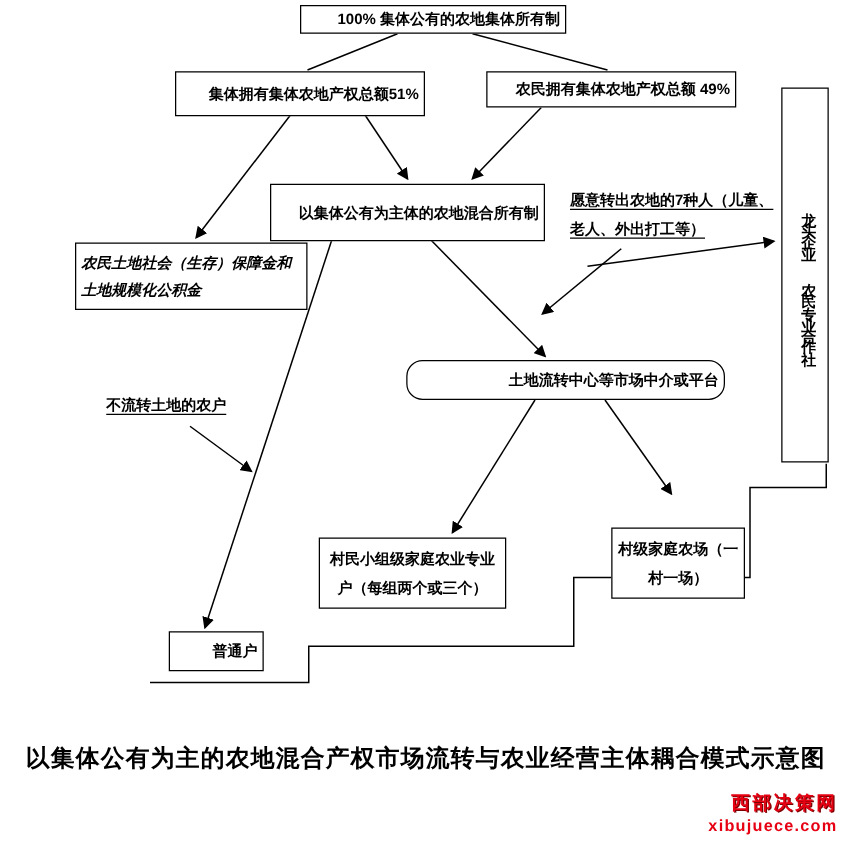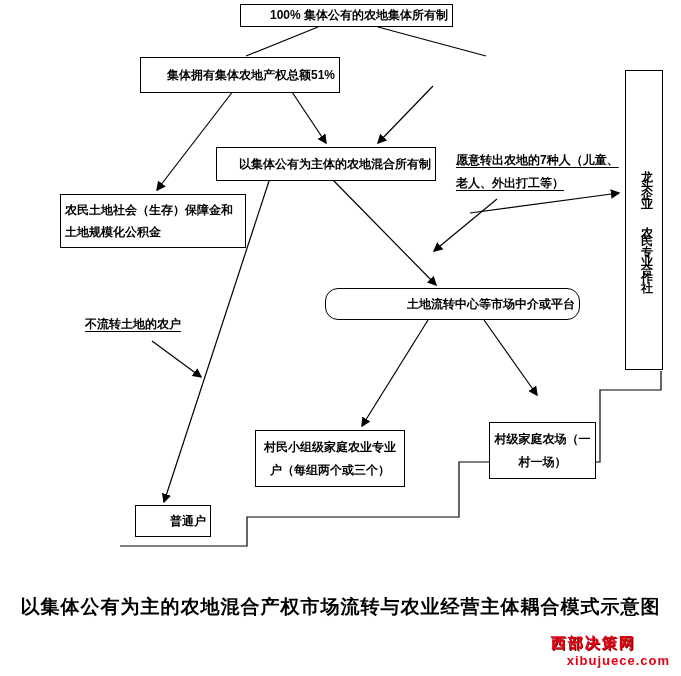--- a/index.html
+++ b/index.html
@@ -7,31 +7,31 @@
     position:relative;width:681px;height:676px;background:#fff;
     font-family:"Liberation Sans","DejaVu Sans",sans-serif;color:#000;overflow:hidden;
   }
   svg.wires{position:absolute;left:0;top:0;width:681px;height:676px;}
   .node{
     position:absolute;box-sizing:border-box;border:1px solid #000;background:#fff;
     font-size:12px;font-weight:bold;line-height:1.85;
     display:flex;align-items:center;justify-content:flex-end;text-align:center;
     padding:1px 4px;
   }
-  .node.leftalign{justify-content:flex-start;text-align:left;}
+  .node.leftalign{justify-content:flex-start;text-align:left;font-style:italic;}
   .floating-label{
     position:absolute;font-size:12px;font-weight:bold;line-height:1.9;
     text-decoration:underline;text-underline-offset:3px;
   }
   .vertical span{writing-mode:vertical-rl;text-orientation:upright;letter-spacing:9px;}
   .caption{
     position:absolute;left:0;top:594px;width:100%;text-align:center;
     font-size:19px;font-weight:bold;letter-spacing:1px;
   }
-  .watermark{position:absolute;right:11px;top:634px;color:#e60012;line-height:1.25;}
+  .watermark{position:absolute;right:11px;top:634px;text-align:right;color:#e60012;line-height:1.25;}
   .watermark .wm-name{font-size:15px;font-weight:bold;letter-spacing:2px;text-shadow:1px 1px 0 #7a0000;}
   .watermark .wm-domain{font-size:13px;font-weight:bold;letter-spacing:1px;margin-left:16px;}
 </style>
 </head>
 <body>
 
 <div id="canvas">
 
   <svg class="wires" viewBox="0 0 681 676" xmlns="http://www.w3.org/2000/svg">
     <defs>
@@ -57,22 +57,25 @@
   </svg>
 
   <div class="node" style="left:240px;top:4px;width:213px;height:23px;">
     <span>100%  集体公有的农地集体所有制</span>
   </div>
 
   <div class="node" style="left:140px;top:57px;width:200px;height:36px;">
     <span>集体拥有集体农地产权总额51%</span>
   </div>
 
+  <div class="node" style="left:389px;top:57px;width:200px;height:29px;">
+    <span>农民拥有集体农地产权总额 49%</span>
+  </div>
 
-  <div class="node" style="left:216px;top:147px;width:220px;height:34px;">
+  <div class="node" style="left:216px;top:147px;width:220px;height:46px;">
     <span>以集体公有为主体的农地混合所有制</span>
   </div>
 
   <div class="floating-label" style="left:456px;top:149px;width:170px;">
     <span>愿意转出农地的7种人（儿童、老人、外出打工等）</span>
   </div>
 
   <div class="node leftalign" style="left:60px;top:194px;width:186px;height:54px;">
     <span>农民土地社会（生存）保障金和土地规模化公积金</span>
   </div>

